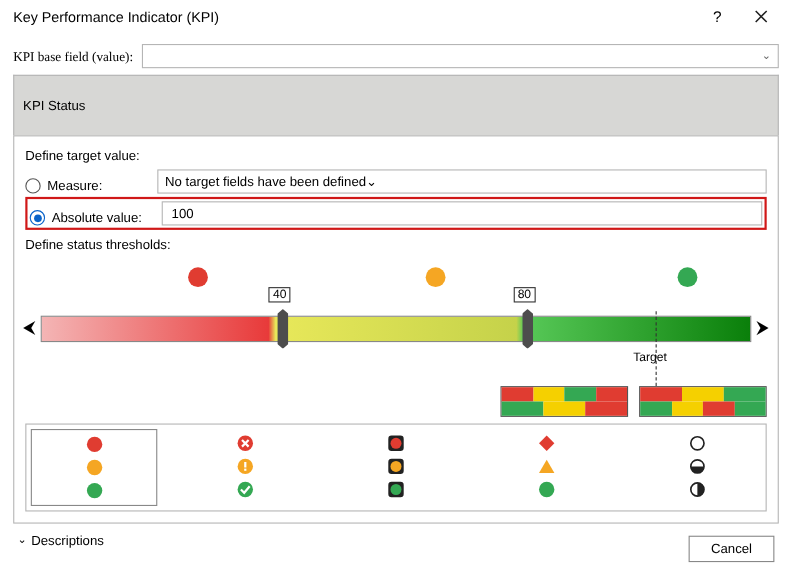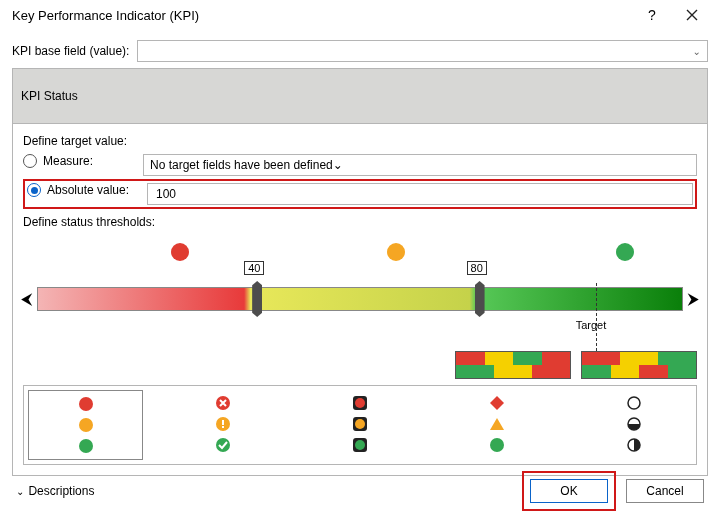--- a/index.html
+++ b/index.html
@@ -3,27 +3,27 @@
 <meta charset="utf-8">
 <style>
   * { box-sizing: border-box; font-family: "Segoe UI", Tahoma, sans-serif; font-size: 12px; }
   body { margin: 0; background: #fff; }
   .dialog { width: 720px; height: 521px; background: #fff; position: relative; }
   .titlebar { display: flex; align-items: center; height: 30px; padding: 0 8px; }
   .titlebar .title { flex: 1; font-size: 13px; padding-left: 4px; }
   .titlebar .btn { width: 40px; height: 30px; display: flex; align-items: center; justify-content: center; font-size: 14px; cursor: pointer; }
   .content { padding: 4px 12px 0 12px; }
   .row { display: flex; align-items: center; margin: 6px 0; }
-  .label { white-space: nowrap; }
+  .label { white-space: nowrap; font-family: Liberation Serif, serif; }
   .select { flex: 1; border: 1px solid #b5b5b5; background: #fff; height: 22px; display: flex; align-items: center; padding: 0 6px; position: relative; margin-left: 8px; }
   .select .chev { position: absolute; right: 6px; font-size: 10px; color: #666; }
   .group-header { background: #d7d7d5; padding: 20px 8px; margin-top: 6px; border: 1px solid #b5b5b5; border-bottom: none; }
   .group-body { border: 1px solid #b5b5b5; padding: 8px 10px 10px 10px; }
   .subhead { margin: 2px 0 6px 0; }
-  .radio-row { display: flex; align-items: flex-start; margin: 3px 0; border-radius: 0; }
+  .radio-row { display: flex; align-items: flex-end; margin: 3px 0; border-radius: 0; }
   .radio { width: 14px; height: 14px; border-radius: 50%; border: 1.5px solid #555; margin-right: 6px; display: flex; align-items: center; justify-content: center; }
   .radio.checked { border-color: #0a63c9; }
   .radio.checked::after { content: ""; width: 7px; height: 7px; background: #0a63c9; border-radius: 50%; }
   .radio-label { width: 100px; }
   .field { flex: 1; border: 1px solid #b5b5b5; height: 22px; display: flex; align-items: center; padding: 0 6px; background: #fff; position: relative; }
   .field input { border: none; outline: none; width: 100%; font-size: 12px; background: transparent; }
   .highlight-box { border: 2.5px solid #d01818; padding: 2px; margin: 2px 0; }
   .thresholds { margin-top: 6px; }
   .dots-row { position: relative; height: 24px; margin: 14px 0 4px 0; }
   .status-dot { width: 18px; height: 18px; border-radius: 50%; position: absolute; top: 0; }
@@ -262,19 +262,16 @@
     </div>
 
     <div class="descriptions">
       <span style="font-size:10px">⌄</span>
       <span>Descriptions</span>
     </div>
 
   </div>
 
   <div class="footer">
-    <div class="ok-highlight">
-      <div class="ftr-btn" style="border-color:#0a63c9">OK</div>
-    </div>
     <div class="ftr-btn">Cancel</div>
   </div>
 
 </div>
 
 </body></html>

